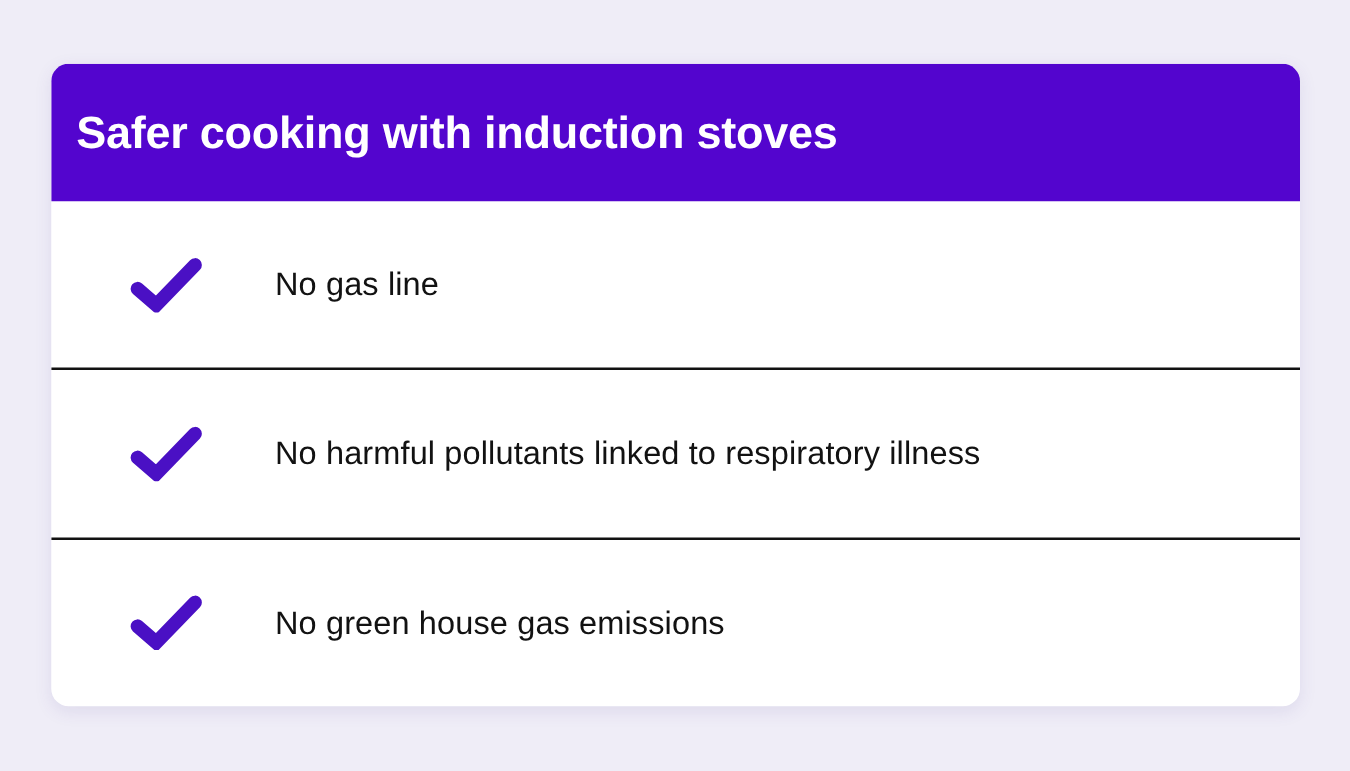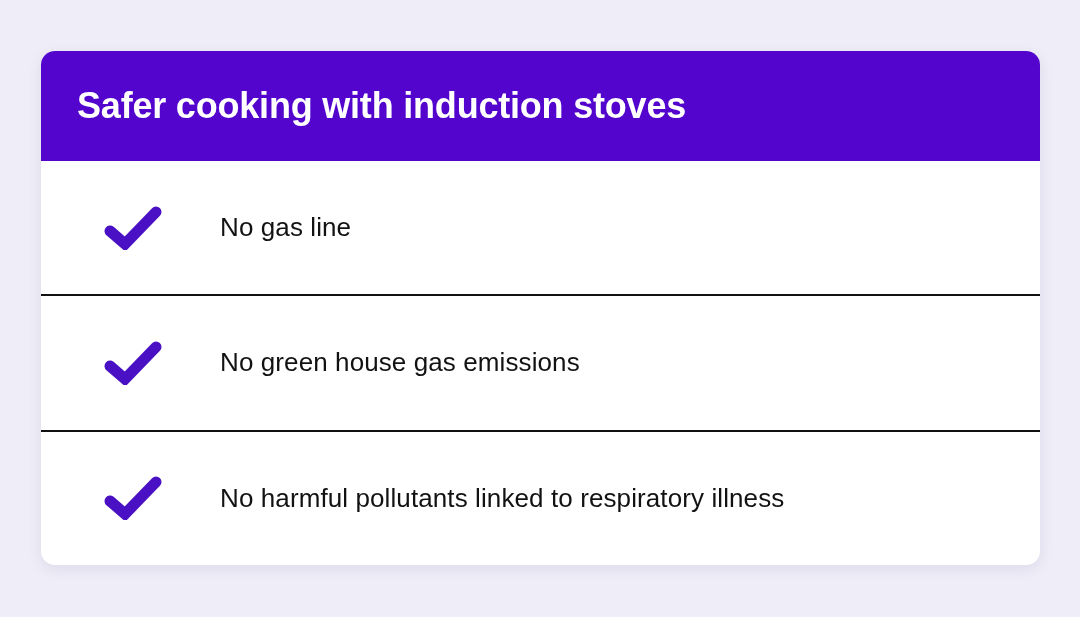--- a/index.html
+++ b/index.html
@@ -36,21 +36,21 @@
     flex-direction: column;
   }
 
   .card-header {
     flex: 0 0 110px;
     height: 110px;
     background: #5305ce;
     display: flex;
     align-items: center;
     box-sizing: border-box;
-    padding-left: 36px;
+    padding-left: 20px;
   }
 
   .card-title {
     color: #ffffff;
     font-size: 36px;
     font-weight: bold;
     letter-spacing: -0.2px;
     line-height: 1.1;
     white-space: nowrap;
   }
@@ -117,29 +117,29 @@
         </div>
         <div class="feature-label">No gas line</div>
       </div>
 
       <div class="feature-row">
         <div class="check-cell">
           <svg class="check-icon" viewBox="0 0 58 44">
             <path d="M6 25 L21 38 L52 6" fill="none" stroke="#4a10c4" stroke-width="11" stroke-linecap="round" stroke-linejoin="miter"></path>
           </svg>
         </div>
-        <div class="feature-label">No green house gas emissions</div>
+        <div class="feature-label">No harmful pollutants linked to respiratory illness</div>
       </div>
 
       <div class="feature-row">
         <div class="check-cell">
           <svg class="check-icon" viewBox="0 0 58 44">
             <path d="M6 25 L21 38 L52 6" fill="none" stroke="#4a10c4" stroke-width="11" stroke-linecap="round" stroke-linejoin="miter"></path>
           </svg>
         </div>
-        <div class="feature-label">No harmful pollutants linked to respiratory illness</div>
+        <div class="feature-label">No green house gas emissions</div>
       </div>
 
 
     </div>
   </div>
 
 </div>
 
 </body></html>

